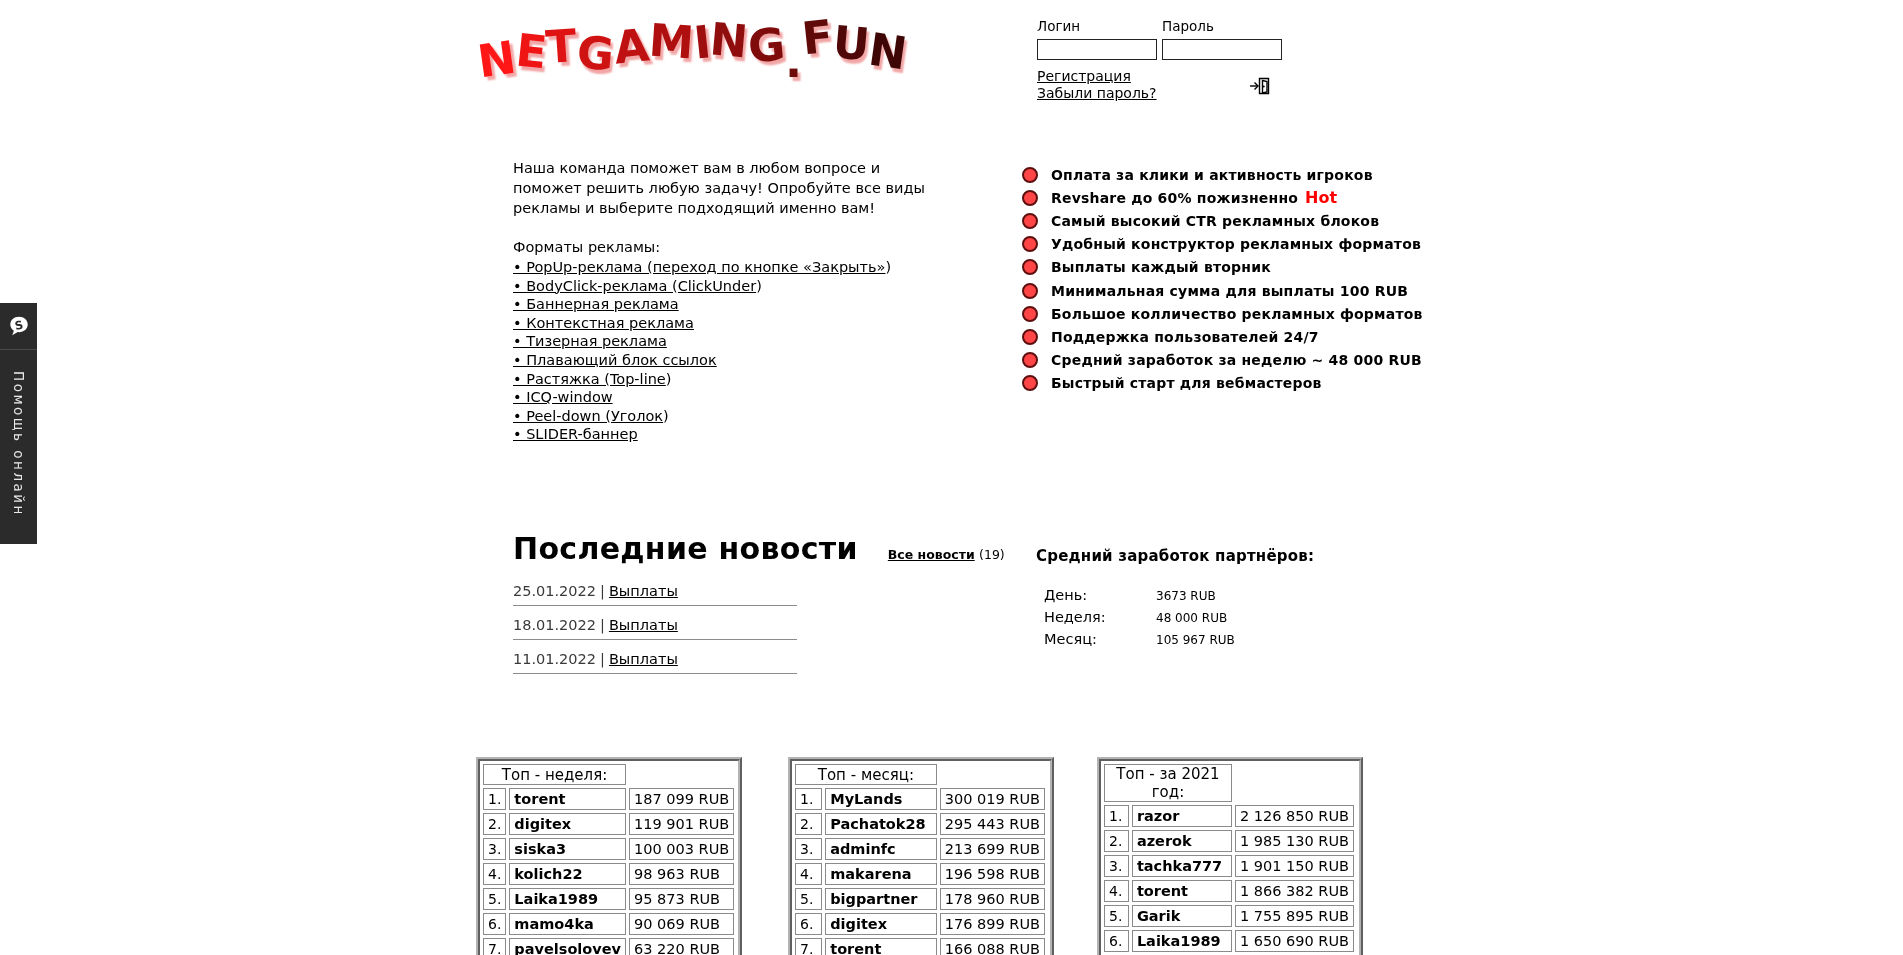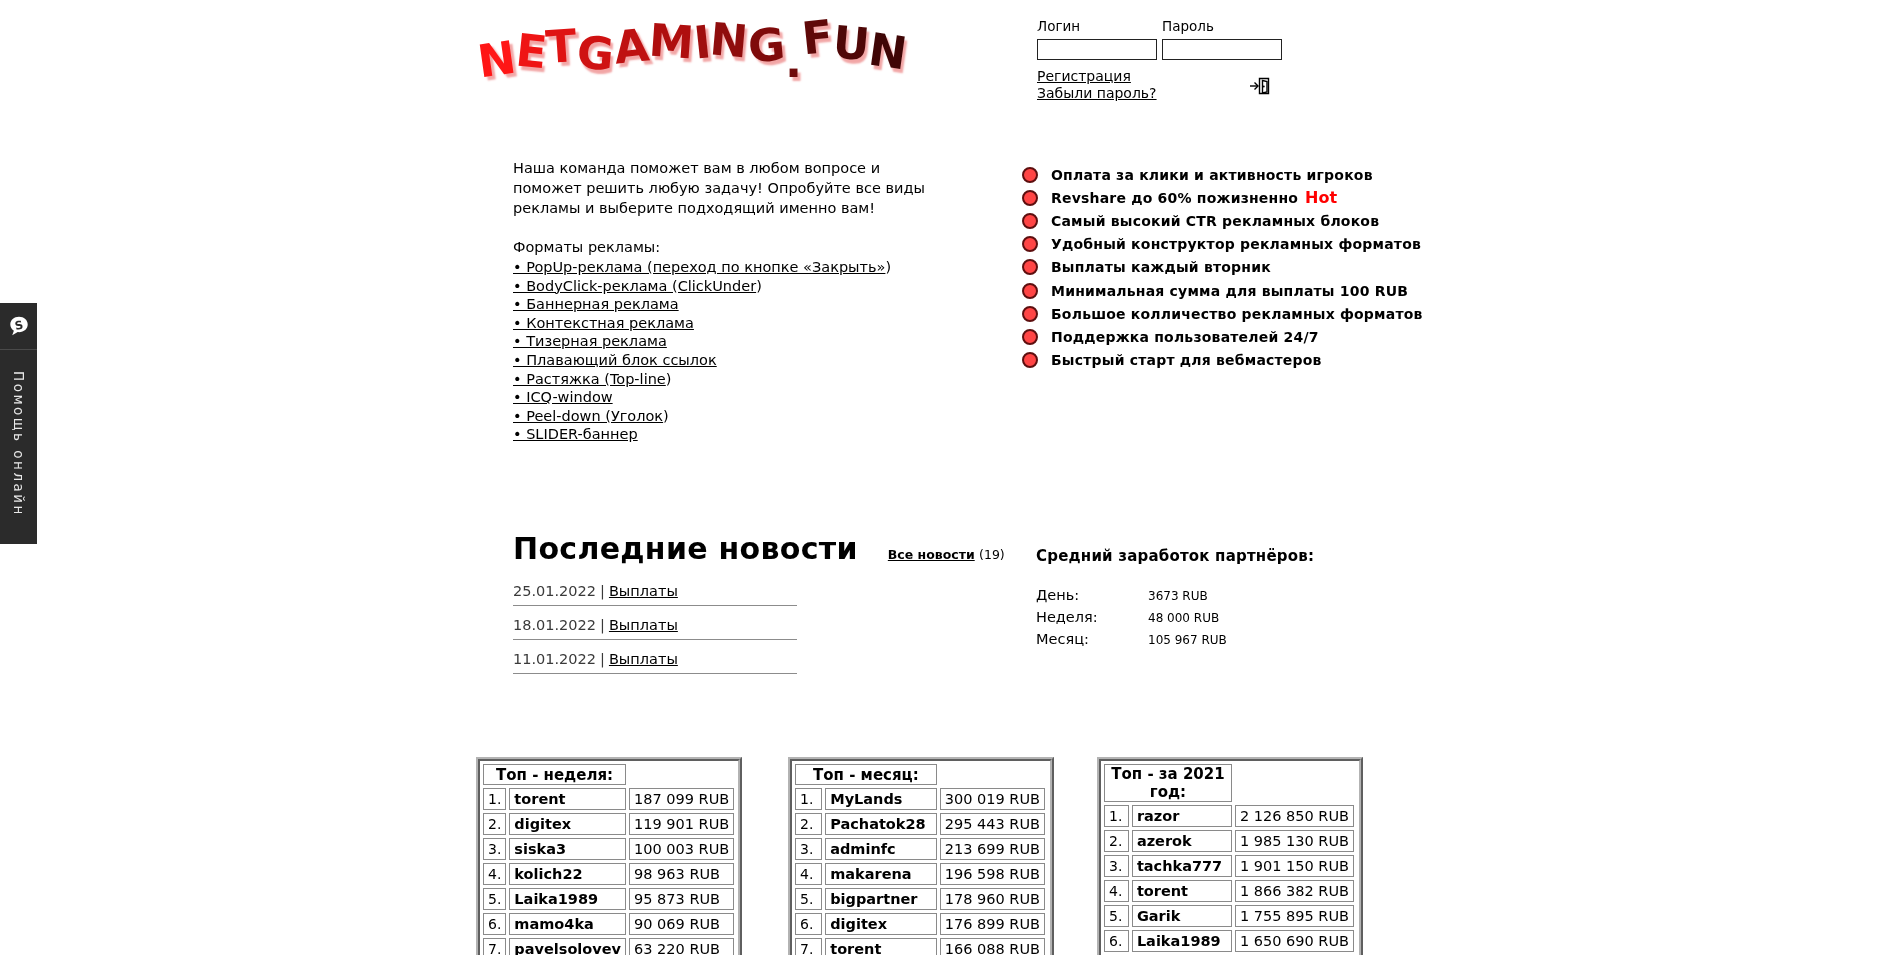--- a/index.html
+++ b/index.html
@@ -61,30 +61,30 @@
   .news-line{font-size:14.5px;height:20px;}
   .news-date{color:#3a3a3a;}
   .news-sep{color:#3a3a3a;padding:0 4px;}
   .news-line a{text-decoration:underline;}
   .news-hr{border:none;border-top:1px solid #8c8c8c;margin:2px 0 0;}
 
   
   .earnings{position:absolute;left:1036px;top:547px;width:320px;}
   .earnings-title{font-size:15px;font-weight:700;margin:0 0 22px;letter-spacing:0.2px;}
   .earn-row{display:flex;align-items:baseline;height:22px;}
-  .earn-label{width:112px;font-size:14.5px;}
+  .earn-label{width:112px;font-size:14.5px;margin-left:8px;}
   .earn-value{font-size:12px;}
 
   
   .top-table-wrap{position:absolute;top:757px;width:266px;height:198px;overflow:hidden;}
   .tw-0{left:476px;} .tw-1{left:788px;} .tw-2{left:1097px;}
   .tbl-frame{border:4px ridge #b3b3b3;background:#fff;padding:0 2px 6px 0;}
   table.top{border-collapse:separate;border-spacing:3px;}
   table.top th,table.top td{font-family:"DejaVu Sans",sans-serif;}
-  th.tbl-title{border:1px solid #8a8a8a;font-size:15px;font-weight:700;text-align:center;height:19px;padding:0 4px;}
+  th.tbl-title{border:1px solid #8a8a8a;font-size:15px;font-weight:400;text-align:center;height:19px;padding:0 4px;}
   th.tbl-void{border:none;}
   td{height:18px;padding:1px 4px;border:1px solid #8a8a8a;white-space:nowrap;}
   td.rank{width:20px;font-size:14px;}
   td.name{width:106px;font-size:14.5px;font-weight:700;}
   td.amount{width:95px;font-size:14.5px;}
 </style>
 </head>
 <body>
 
 <div class="chat-tab" style="background: rgb(43, 43, 43);">
@@ -213,20 +213,25 @@
       <span class="feature-text">Большое колличество рекламных форматов</span>
 
     </div>
 
     <div class="feature-row">
       <span class="feature-dot" style="background: rgb(255, 69, 69);"></span>
       <span class="feature-text">Поддержка пользователей 24/7</span>
 
     </div>
 
+    <div class="feature-row">
+      <span class="feature-dot" style="background: rgb(255, 69, 69);"></span>
+      <span class="feature-text">Средний заработок за неделю ~ 48 000 RUB</span>
+
+    </div>
 
     <div class="feature-row">
       <span class="feature-dot" style="background: rgb(255, 69, 69);"></span>
       <span class="feature-text">Быстрый старт для вебмастеров</span>
 
     </div>
   </div>
 
 <div class="news">
   <div class="news-header">

